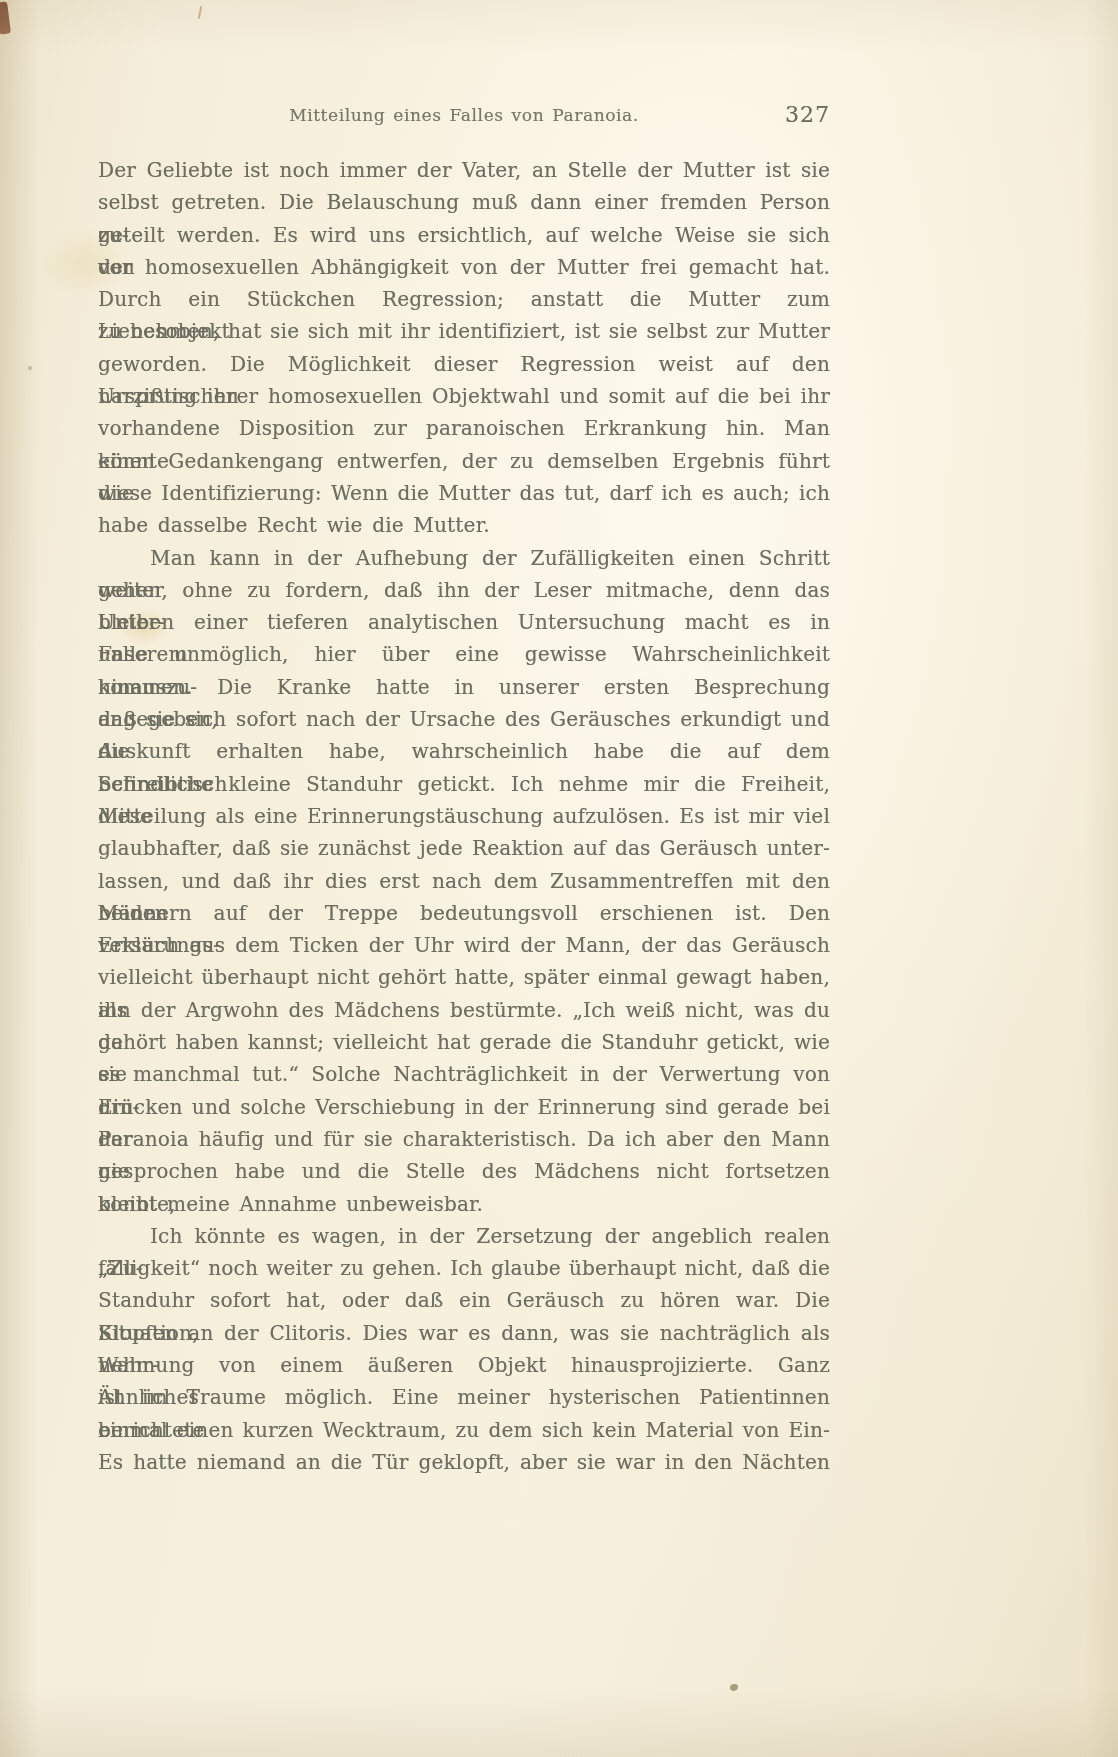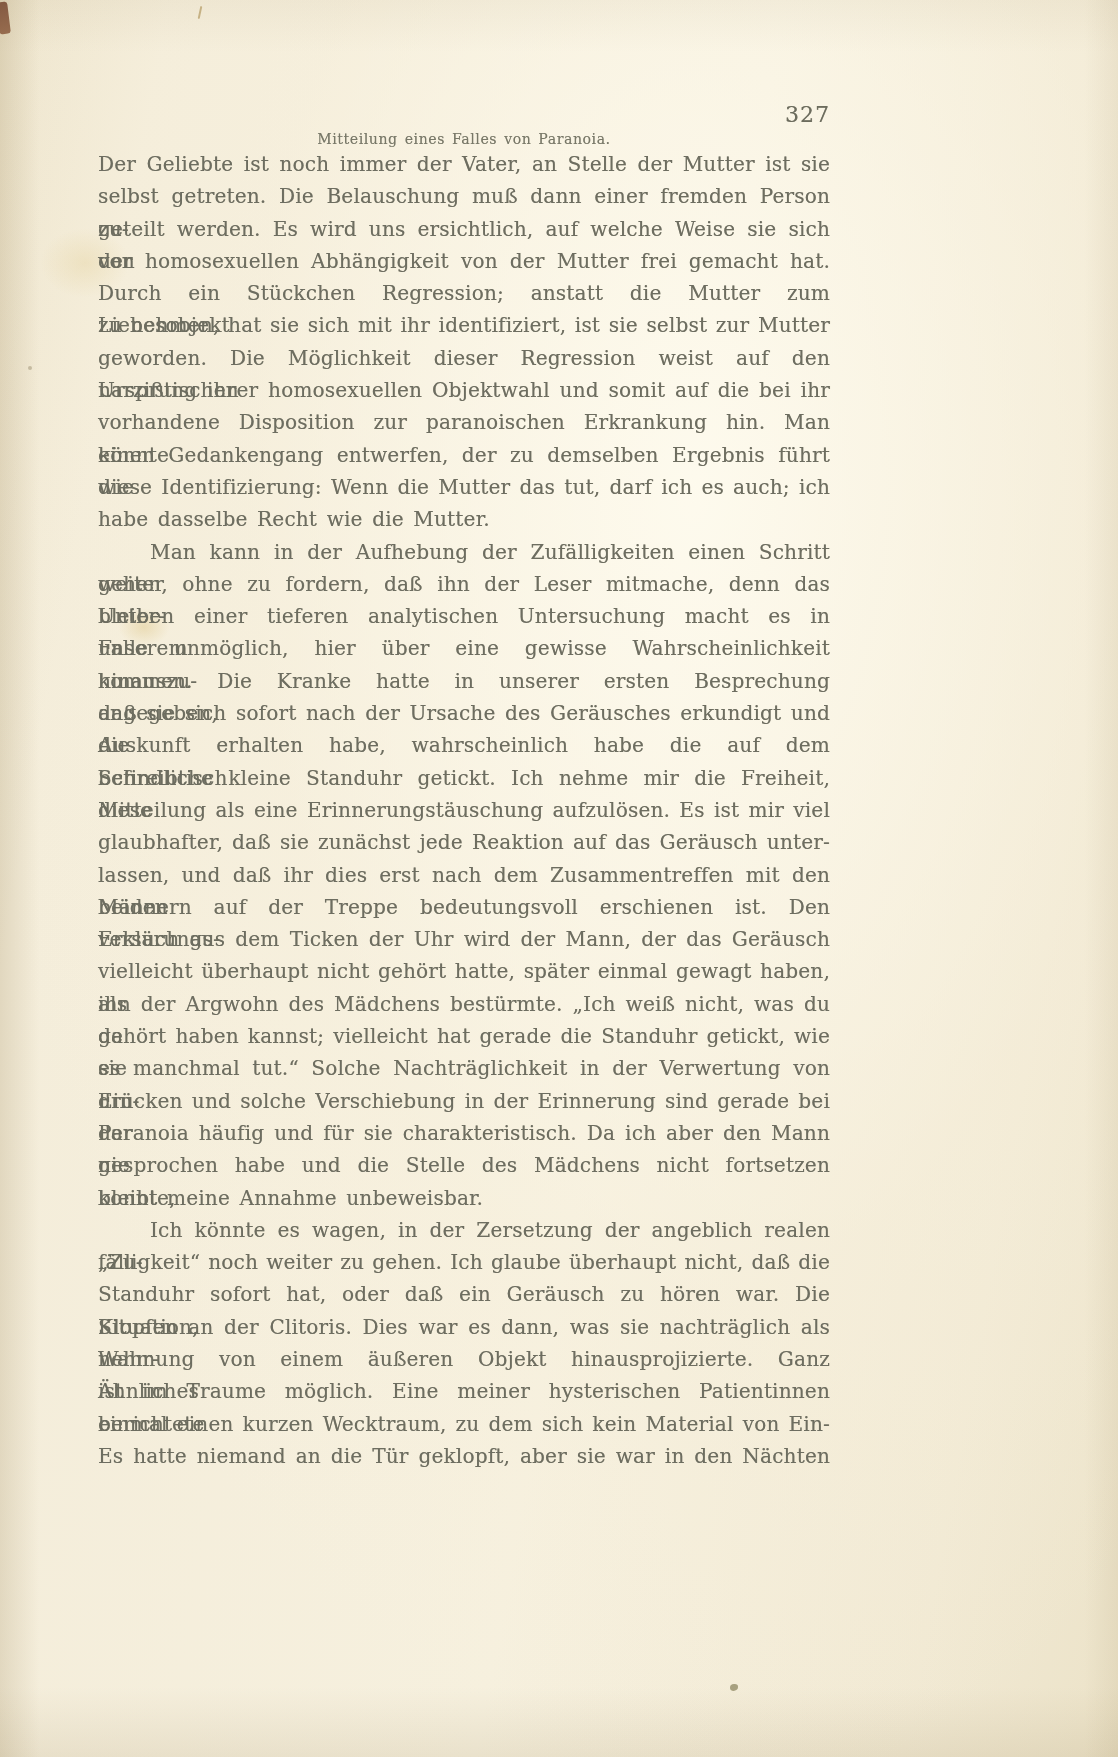--- a/index.html
+++ b/index.html
@@ -32,42 +32,41 @@
   .running-head {
     position: absolute;
     left: 98px;
     top: 100px;
     width: 732px;
     height: 30px;
   }
   .running-head .title {
     display: block;
     text-align: center;
-    font-size: 14px;
+    font-size: 17px;
     line-height: 30px;
     letter-spacing: 0.6px;
     word-spacing: 2px;
     color: #787868;
     text-shadow: 0.2px 0.2px 0.4px rgba(100,100,85,0.45);
-    margin-top: 24px;
   }
   .running-head .pagenum {
     position: absolute;
     right: 0;
     top: 0;
     font-size: 22px;
     line-height: 30px;
     letter-spacing: 1px;
     color: #6c6c5d;
     text-shadow: 0.2px 0.2px 0.4px rgba(100,100,85,0.5);
   }
   .text-column {
     position: absolute;
     left: 98px;
-    top: 148px;
+    top: 154px;
     width: 732px;
     color: #6d6d60;
     font-size: 20px;
     text-shadow: 0.2px 0.2px 0.5px rgba(95,95,80,0.5);
   }
   .line {
     height: 32.3px;
     line-height: 32.3px;
     text-align: justify;
     text-align-last: justify;

